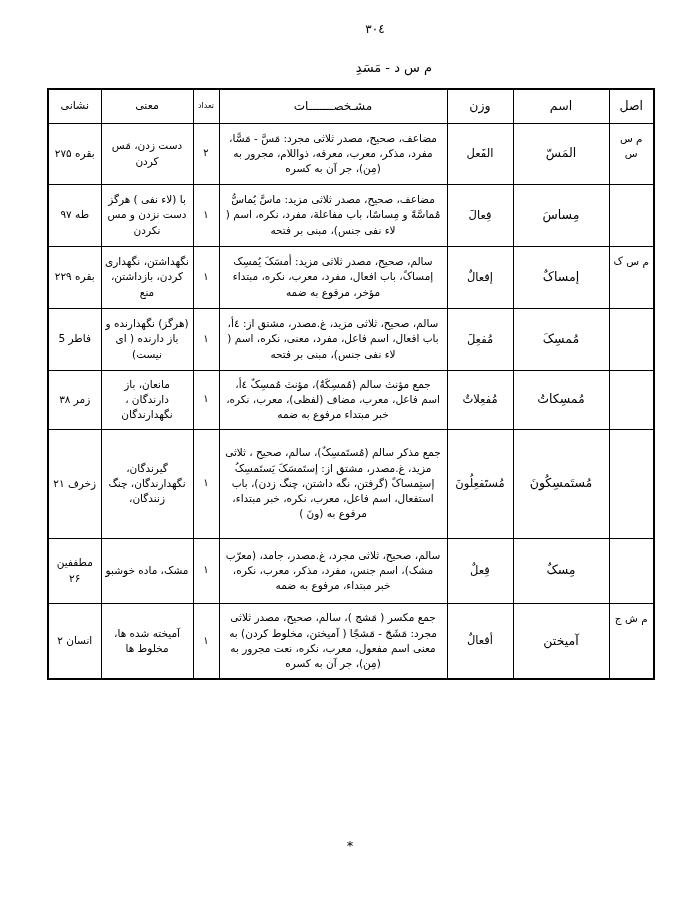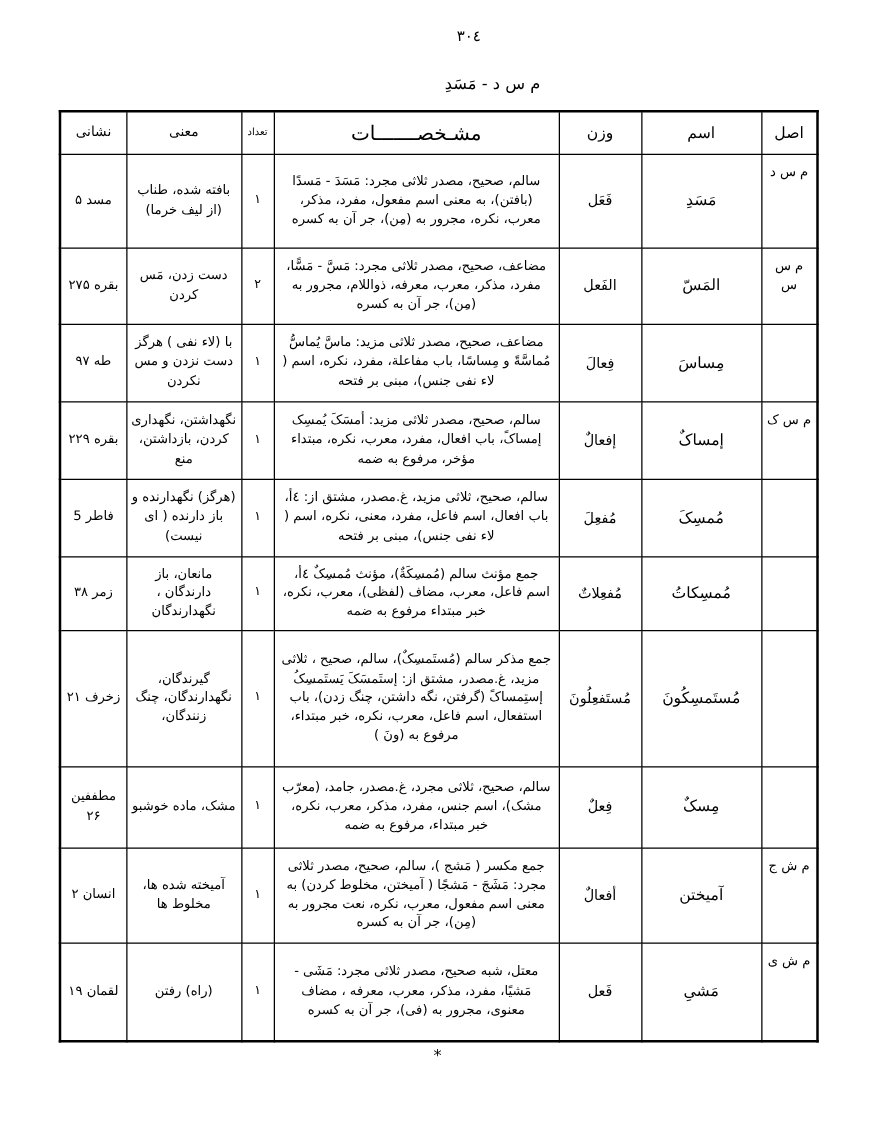--- a/index.html
+++ b/index.html
@@ -25,21 +25,21 @@
     border:1px solid #000;
     padding:2px 3px;
     text-align:center;vertical-align:middle;
     font-size:10.5px;line-height:1.45;
     font-weight:normal;
     overflow:hidden;
     word-break:normal;
   }
   th{font-size:12.5px;margin-top:20px;}
   th.th-count{font-size:8px;}
-  th.th-details{font-size:16px;letter-spacing:.5px;}
+  th.th-details{font-size:12px;letter-spacing:.5px;}
   th.th-ref,th.th-meaning{font-size:11px;}
   td.c-root{vertical-align:top;padding-top:7px;font-size:10.5px;}
   td.c-noun{font-size:12.5px;}
   td.c-pattern{font-size:11.5px;}
   td.c-details{font-size:10.5px;padding:3px 5px;}
   td.c-count{font-size:10px;}
   td.c-meaning{font-size:10.5px;}
   td.c-ref{font-size:10.5px;}
   tr.hr{height:34px;}
   tr.r0{height:75px;} tr.r1{height:61px;} tr.r2{height:62px;}
@@ -72,29 +72,20 @@
       <th class="th-root">اصل</th>
       <th class="th-noun">اسم</th>
       <th class="th-pattern">وزن</th>
       <th class="th-details">مشـخصـــــــات</th>
       <th class="th-count">تعداد</th>
       <th class="th-meaning">معنى</th>
       <th class="th-ref">نشانى</th>
     </tr>
   </thead>
   <tbody>
-    <tr class="r0">
-      <td class="c-root">م س د</td>
-      <td class="c-noun">مَسَدِ</td>
-      <td class="c-pattern">فَعَل</td>
-      <td class="c-details">سالم، صحیح، مصدر ثلاثی مجرد: مَسَدَ - مَسدًا (بافتن)، به معنی اسم مفعول، مفرد، مذکر، معرب، نکره، مجرور به (مِن)، جر آن به کسره</td>
-      <td class="c-count">١</td>
-      <td class="c-meaning">بافته شده، طناب (از لیف خرما)</td>
-      <td class="c-ref">مسد ۵</td>
-    </tr>
     <tr class="r1">
       <td class="c-root">م س س</td>
       <td class="c-noun">المَسّ</td>
       <td class="c-pattern">الفَعل</td>
       <td class="c-details">مضاعف، صحیح، مصدر ثلاثی مجرد: مَسَّ - مَسًّا، مفرد، مذکر، معرب، معرفه، ذواللام، مجرور به (مِن)، جر آن به کسره</td>
       <td class="c-count">٢</td>
       <td class="c-meaning">دست زدن، مَس کردن</td>
       <td class="c-ref">بقره ۲۷۵</td>
     </tr>
     <tr class="r2">
@@ -153,25 +144,16 @@
     </tr>
     <tr class="r8">
       <td class="c-root">م ش ج</td>
       <td class="c-noun">آمیختن</td>
       <td class="c-pattern">أفعالٌ</td>
       <td class="c-details">جمع مکسر ( مَشج )، سالم، صحیح، مصدر ثلاثی مجرد: مَشَجَ - مَشجًا ( آمیختن، مخلوط کردن) به معنی اسم مفعول، معرب، نکره، نعت مجرور به (مِن)، جر آن به کسره</td>
       <td class="c-count">١</td>
       <td class="c-meaning">آمیخته شده ها، مخلوط ها</td>
       <td class="c-ref">انسان ۲</td>
     </tr>
-    <tr class="r9">
-      <td class="c-root">م ش ی</td>
-      <td class="c-noun">مَشیِ</td>
-      <td class="c-pattern">فَعل</td>
-      <td class="c-details">معتل، شبه صحیح، مصدر ثلاثی مجرد: مَشَی - مَشیًا، مفرد، مذکر، معرب، معرفه ، مضاف معنوی، مجرور به (فی)، جر آن به کسره</td>
-      <td class="c-count">١</td>
-      <td class="c-meaning">(راه) رفتن</td>
-      <td class="c-ref">لقمان ۱۹</td>
-    </tr>
   </tbody>
 </table>
 
 <div class="footer-mark">*</div>
 
 </body></html>

